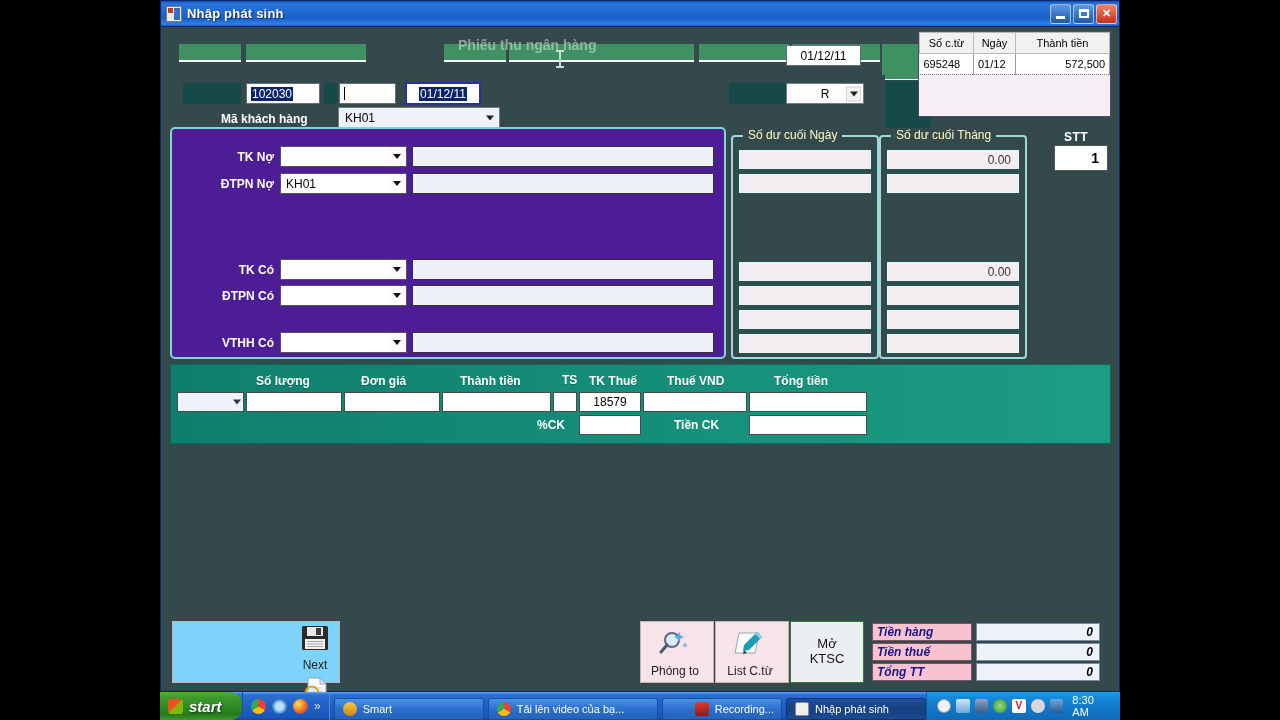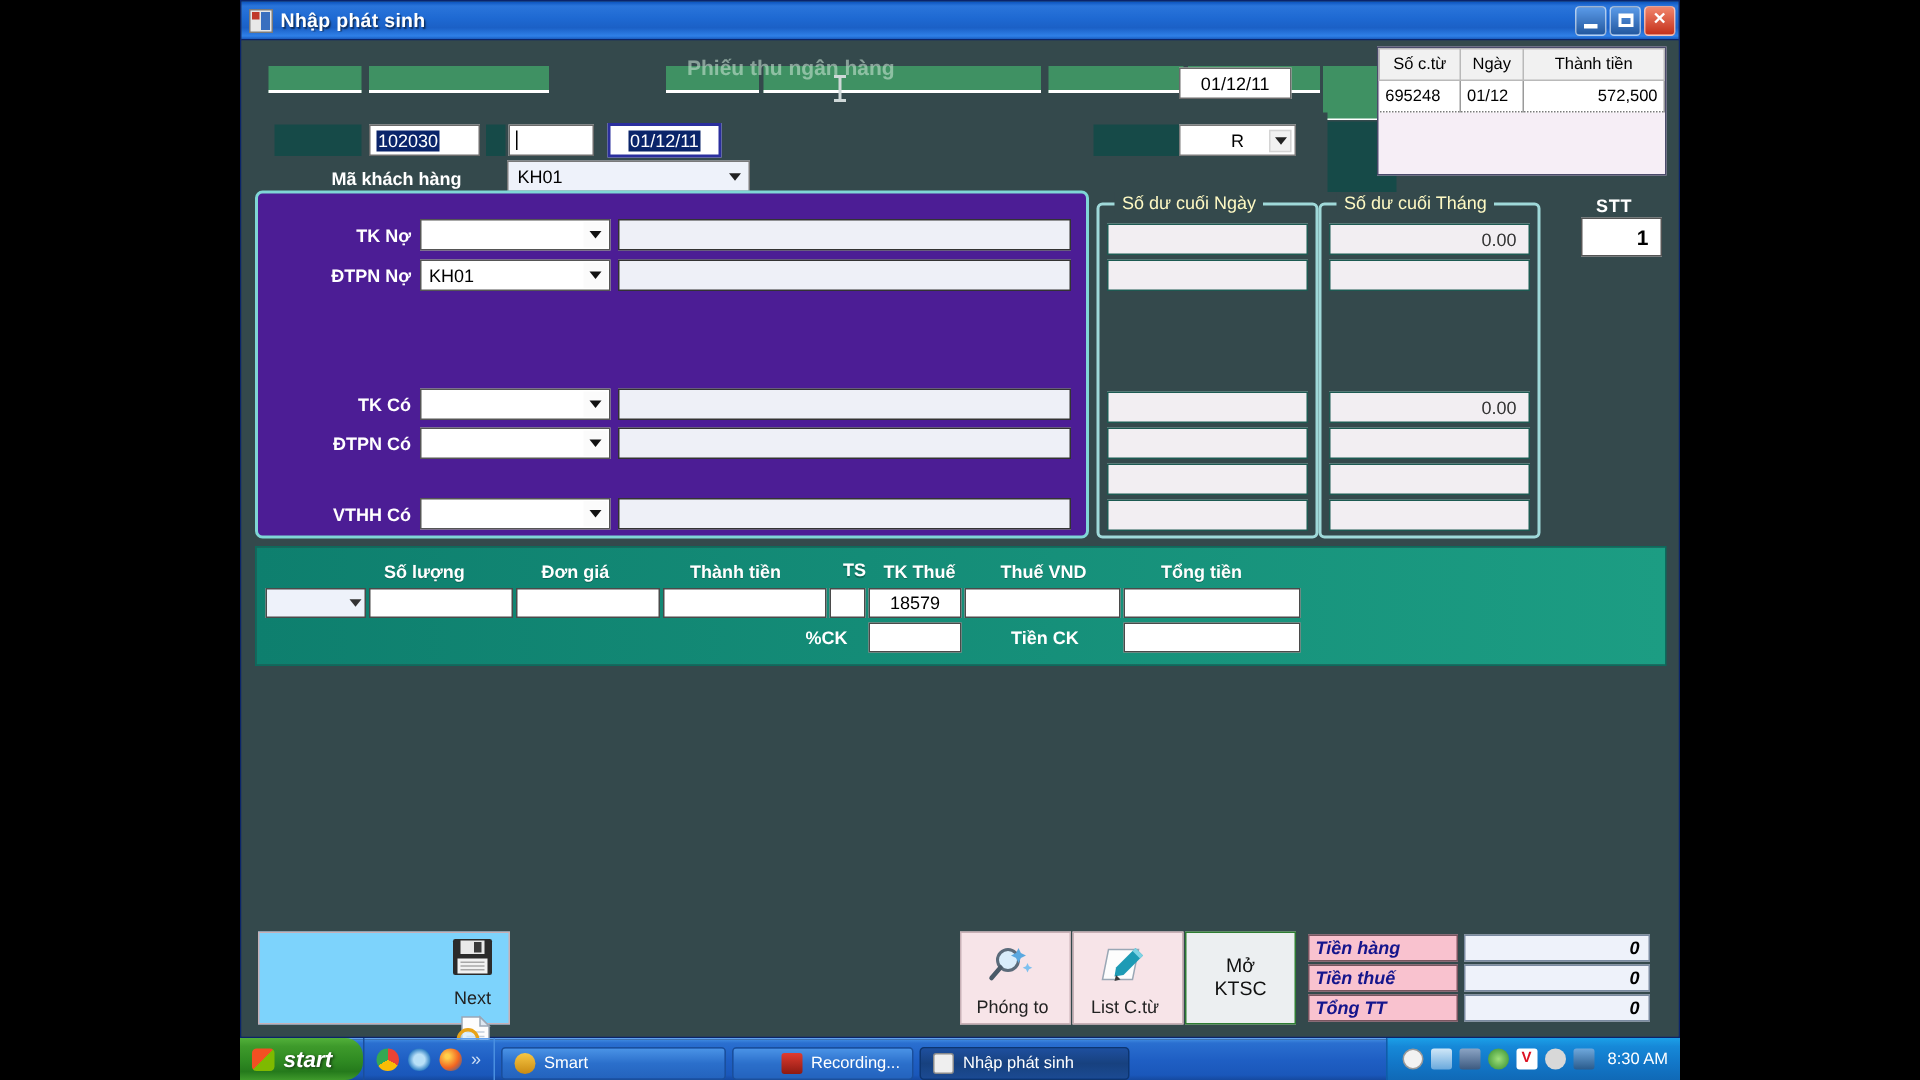--- a/index.html
+++ b/index.html
@@ -615,20 +615,24 @@
       <span class="ql-ic" style="background:conic-gradient(#ea4335 0 33%,#fbbc05 33% 66%,#34a853 66% 100%);"></span>
       <span class="ql-ic" style="background:radial-gradient(circle,#b8e0f7 35%,#2f7fc4 70%);"></span>
       <span class="ql-ic" style="background:radial-gradient(circle at 35% 35%,#ffcf4b 10%,#f26522 55%,#2b5ea7 95%);"></span>
       <span class="chev">»</span>
     </div>
 
     <div class="task-item">
       <span class="task-ic" style="background:linear-gradient(#f7c744,#c98a12);border-radius:50%;"></span>
       <span>Smart</span>
     </div>
+    <div class="task-item" style="min-width:170px;">
+      <span class="task-ic" style="background:conic-gradient(#ea4335 0 33%,#fbbc05 33% 66%,#34a853 66% 100%);border-radius:50%;"></span>
+      <span>Tải lên video của bạ...</span>
+    </div>
     <div class="task-item" style="min-width:120px;padding-left:32px;">
       <span class="task-ic" style="background:linear-gradient(#e03b2f,#8d1a12);"></span>
       <span>Recording...</span>
     </div>
     <div class="task-item active" style="min-width:140px;">
       <span class="task-ic" style="background:#efefef;border:1px solid #8a8a8a;"></span>
       <span>Nhập phát sinh</span>
     </div>
 
     <div id="tray">

